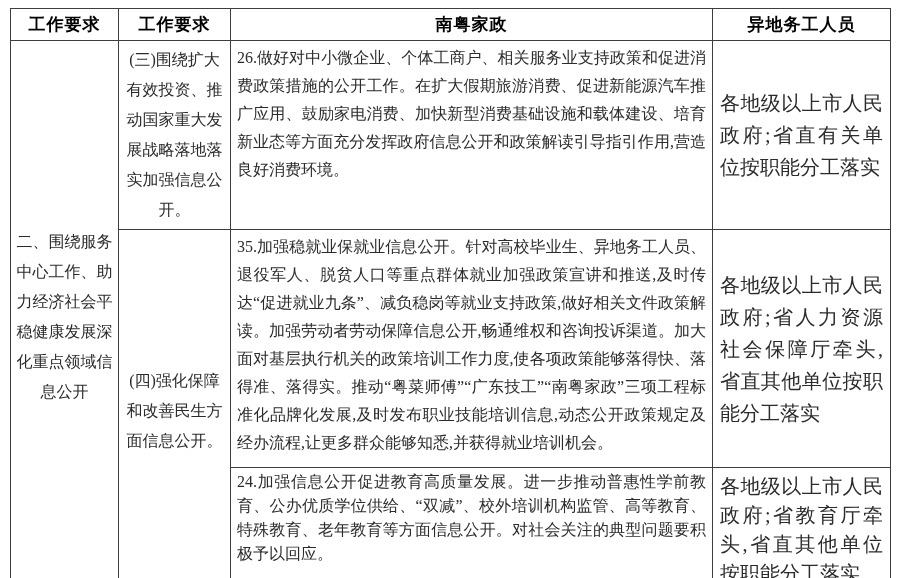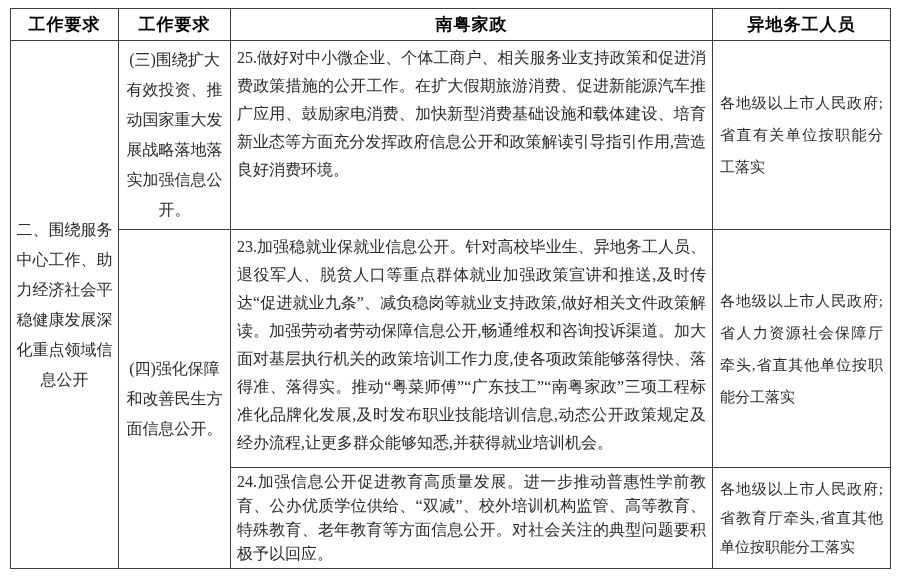--- a/index.html
+++ b/index.html
@@ -65,21 +65,21 @@
     padding: 3px 6px 2px 6px;
   }
   tr.row-24 td.col-detail {
     line-height: 24px;
     padding-top: 2px;
   }
   td.col-unit {
     text-align: justify;
     text-justify: inter-ideograph;
     vertical-align: middle;
-    font-size: 15px;
+    font-size: 20px;
     line-height: 32px;
     padding: 4px 7px;
   }
   tr.row-24 td.col-unit {
     line-height: 29px;
   }
 </style>
 </head>
 <body>
 
@@ -96,26 +96,26 @@
         <th>工作要求</th>
         <th>工作要求</th>
         <th>南粤家政</th>
         <th>异地务工人员</th>
       </tr>
     </thead>
     <tbody>
       <tr class="row-22">
         <td class="col-requirement" rowspan="3">二、围绕服务中心工作、助力经济社会平稳健康发展深化重点领域信息公开</td>
         <td class="col-task">(三)围绕扩大有效投资、推动国家重大发展战略落地落实加强信息公开。</td>
-        <td class="col-detail">25.做好对中小微企业、个体工商户、相关服务业支持政策和促进消费政策措施的公开工作。在扩大假期旅游消费、促进新能源汽车推广应用、鼓励家电消费、加快新型消费基础设施和载体建设、培育新业态等方面充分发挥政府信息公开和政策解读引导指引作用,营造良好消费环境。</td>
+        <td class="col-detail">26.做好对中小微企业、个体工商户、相关服务业支持政策和促进消费政策措施的公开工作。在扩大假期旅游消费、促进新能源汽车推广应用、鼓励家电消费、加快新型消费基础设施和载体建设、培育新业态等方面充分发挥政府信息公开和政策解读引导指引作用,营造良好消费环境。</td>
         <td class="col-unit">各地级以上市人民政府;省直有关单位按职能分工落实</td>
       </tr>
       <tr class="row-23">
         <td class="col-task" rowspan="2">(四)强化保障和改善民生方面信息公开。</td>
-        <td class="col-detail">23.加强稳就业保就业信息公开。针对高校毕业生、异地务工人员、退役军人、脱贫人口等重点群体就业加强政策宣讲和推送,及时传达“促进就业九条”、减负稳岗等就业支持政策,做好相关文件政策解读。加强劳动者劳动保障信息公开,畅通维权和咨询投诉渠道。加大面对基层执行机关的政策培训工作力度,使各项政策能够落得快、落得准、落得实。推动“粤菜师傅”“广东技工”“南粤家政”三项工程标准化品牌化发展,及时发布职业技能培训信息,动态公开政策规定及经办流程,让更多群众能够知悉,并获得就业培训机会。</td>
+        <td class="col-detail">35.加强稳就业保就业信息公开。针对高校毕业生、异地务工人员、退役军人、脱贫人口等重点群体就业加强政策宣讲和推送,及时传达“促进就业九条”、减负稳岗等就业支持政策,做好相关文件政策解读。加强劳动者劳动保障信息公开,畅通维权和咨询投诉渠道。加大面对基层执行机关的政策培训工作力度,使各项政策能够落得快、落得准、落得实。推动“粤菜师傅”“广东技工”“南粤家政”三项工程标准化品牌化发展,及时发布职业技能培训信息,动态公开政策规定及经办流程,让更多群众能够知悉,并获得就业培训机会。</td>
         <td class="col-unit">各地级以上市人民政府;省人力资源社会保障厅牵头,省直其他单位按职能分工落实</td>
       </tr>
       <tr class="row-24">
         <td class="col-detail">24.加强信息公开促进教育高质量发展。进一步推动普惠性学前教育、公办优质学位供给、“双减”、校外培训机构监管、高等教育、特殊教育、老年教育等方面信息公开。对社会关注的典型问题要积极予以回应。</td>
         <td class="col-unit">各地级以上市人民政府;省教育厅牵头,省直其他单位按职能分工落实</td>
       </tr>
     </tbody>
   </table>
 </div>
 

